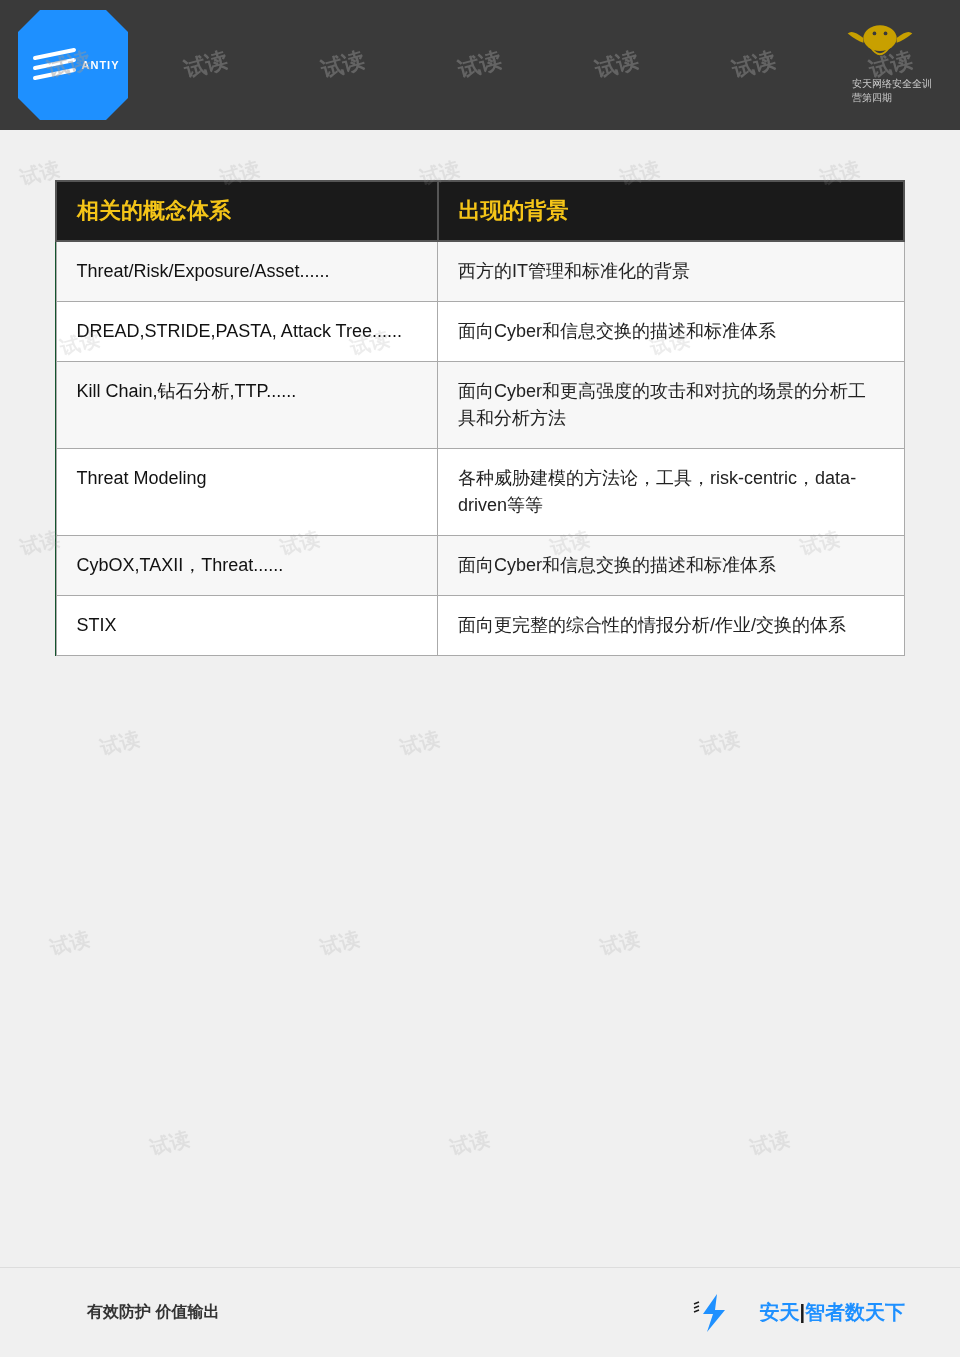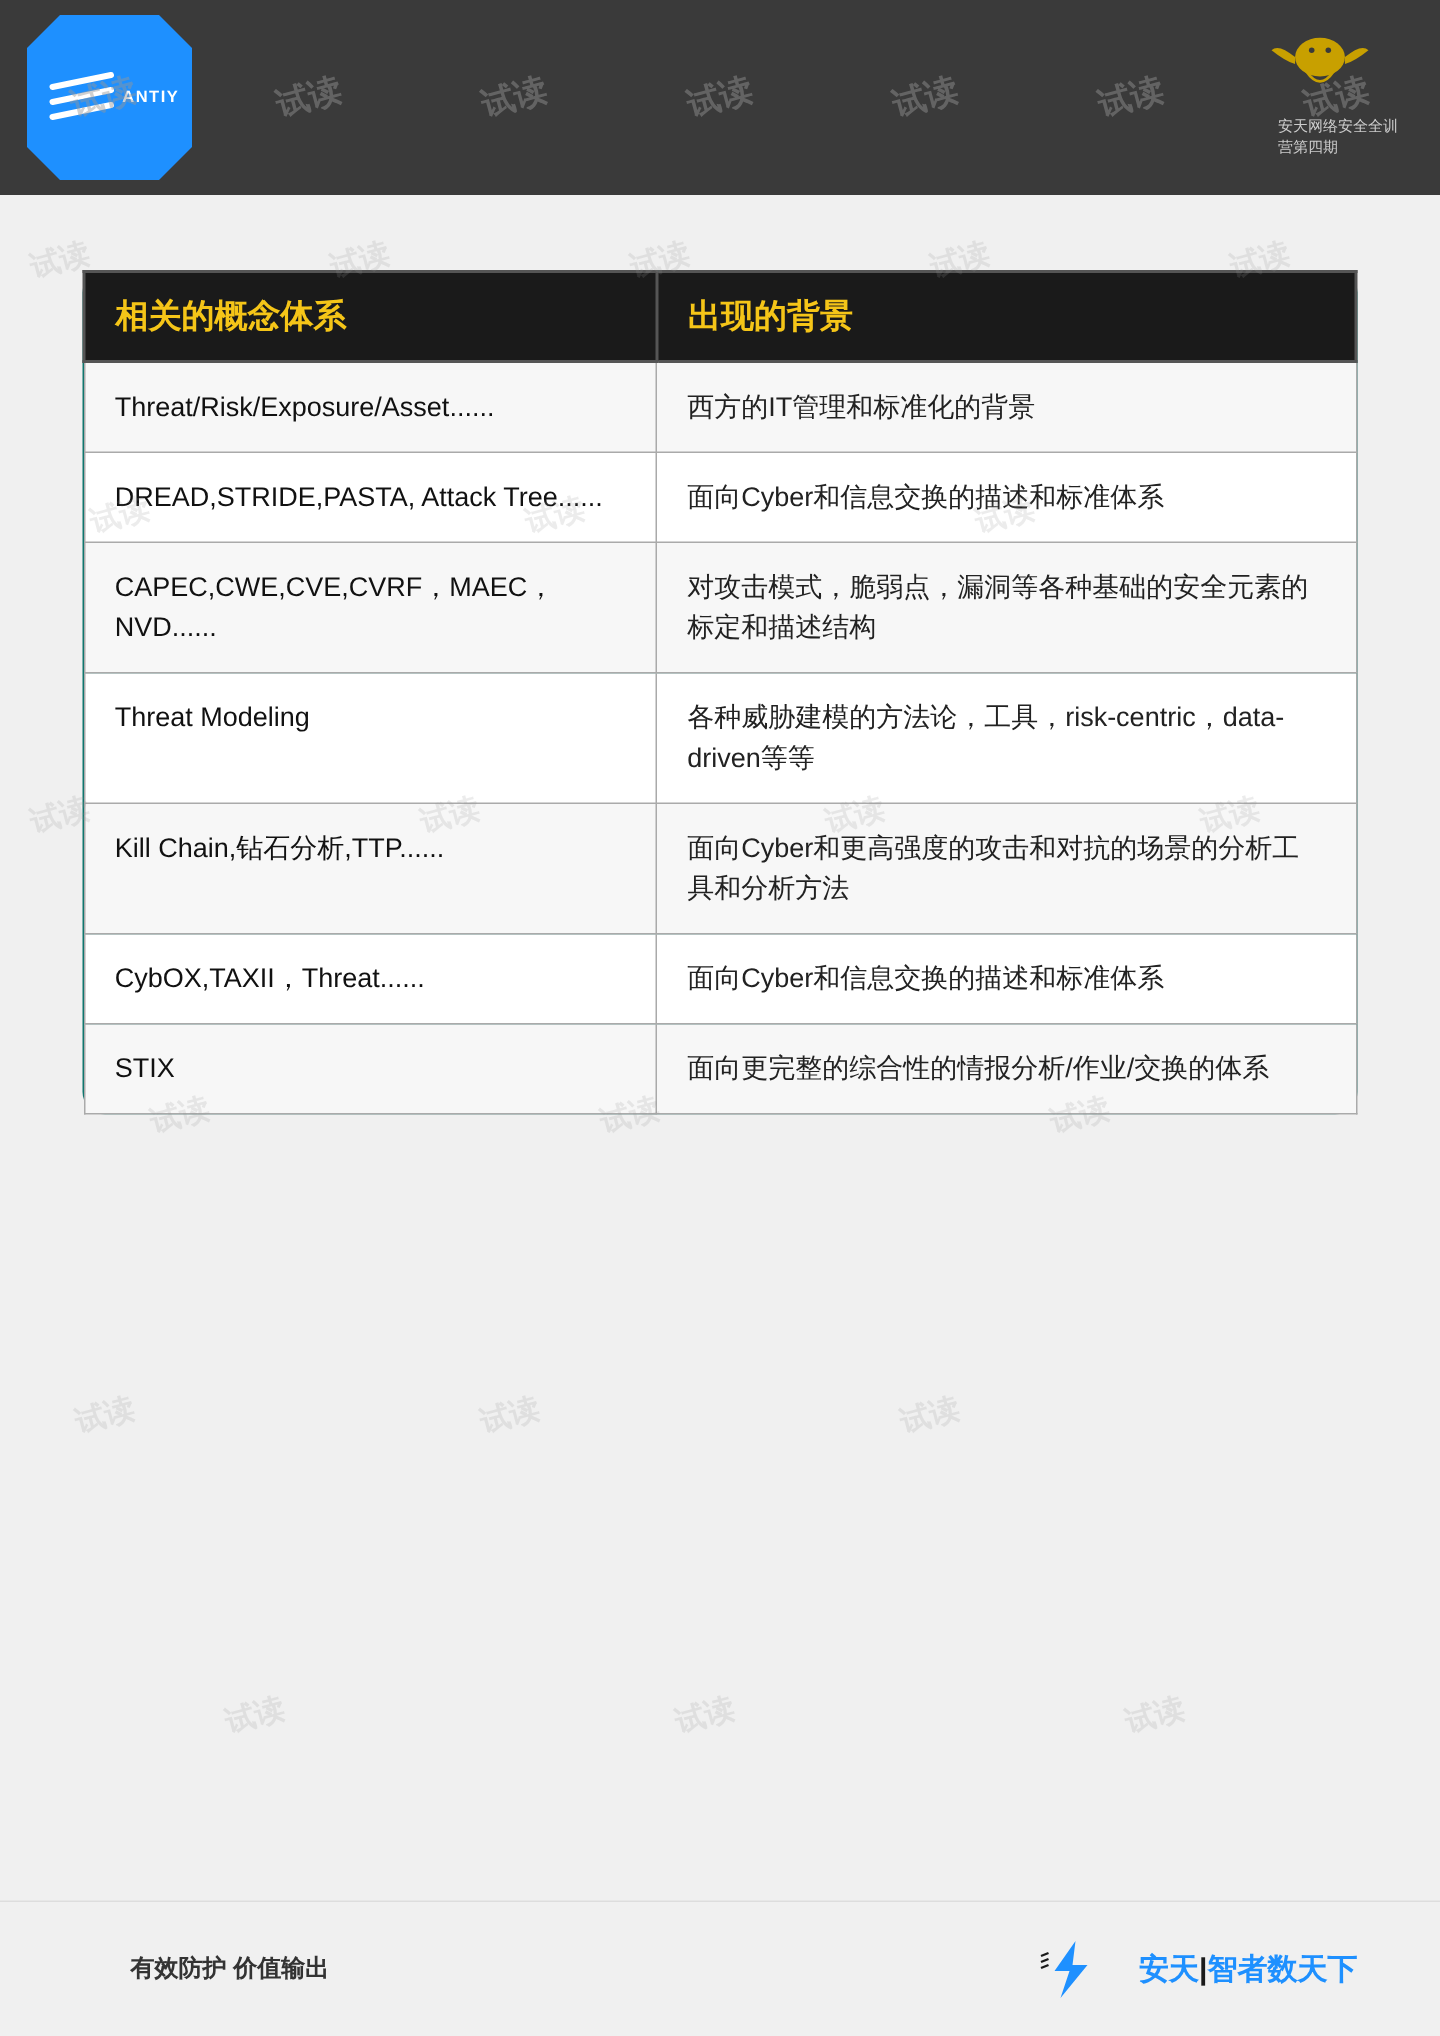--- a/index.html
+++ b/index.html
@@ -102,22 +102,21 @@
     .main-content {
       padding: 50px 55px 30px 55px;
       position: relative;
       z-index: 1;
     }
 
     
     .concept-table {
       width: 100%;
       border-collapse: collapse;
-      background: #0f766e;
-      border-radius: 15px;
+      background: #14532d;
     }
 
     .concept-table th {
       background: #1a1a1a;
       color: #f5c518;
       font-size: 22px;
       padding: 14px 20px;
       text-align: left;
       font-weight: bold;
       border: 2px solid #555;
@@ -271,30 +270,26 @@
     <tbody id="table-body">
     <tr>
           <td class="col-left">Threat/Risk/Exposure/Asset......</td>
           <td class="col-right">西方的IT管理和标准化的背景</td>
         </tr>
         <tr>
           <td class="col-left">DREAD,STRIDE,PASTA, Attack Tree......</td>
           <td class="col-right">面向Cyber和信息交换的描述和标准体系</td>
         </tr>
         <tr>
-          <td class="col-left">CAPEC,CWE,CVE,CVRF，MAEC，NVD......</td>
-          <td class="col-right">对攻击模式，脆弱点，漏洞等各种基础的安全元素的标定和描述结构</td>
+          <td class="col-left">Kill Chain,钻石分析,TTP......</td>
+          <td class="col-right">面向Cyber和更高强度的攻击和对抗的场景的分析工具和分析方法</td>
         </tr>
         <tr>
           <td class="col-left">Threat Modeling</td>
           <td class="col-right">各种威胁建模的方法论，工具，risk-centric，data-driven等等</td>
-        </tr>
-        <tr>
-          <td class="col-left">Kill Chain,钻石分析,TTP......</td>
-          <td class="col-right">面向Cyber和更高强度的攻击和对抗的场景的分析工具和分析方法</td>
         </tr>
         <tr>
           <td class="col-left">CybOX,TAXII，Threat......</td>
           <td class="col-right">面向Cyber和信息交换的描述和标准体系</td>
         </tr>
         <tr>
           <td class="col-left">STIX</td>
           <td class="col-right">面向更完整的综合性的情报分析/作业/交换的体系</td>
         </tr>
       </tbody>

